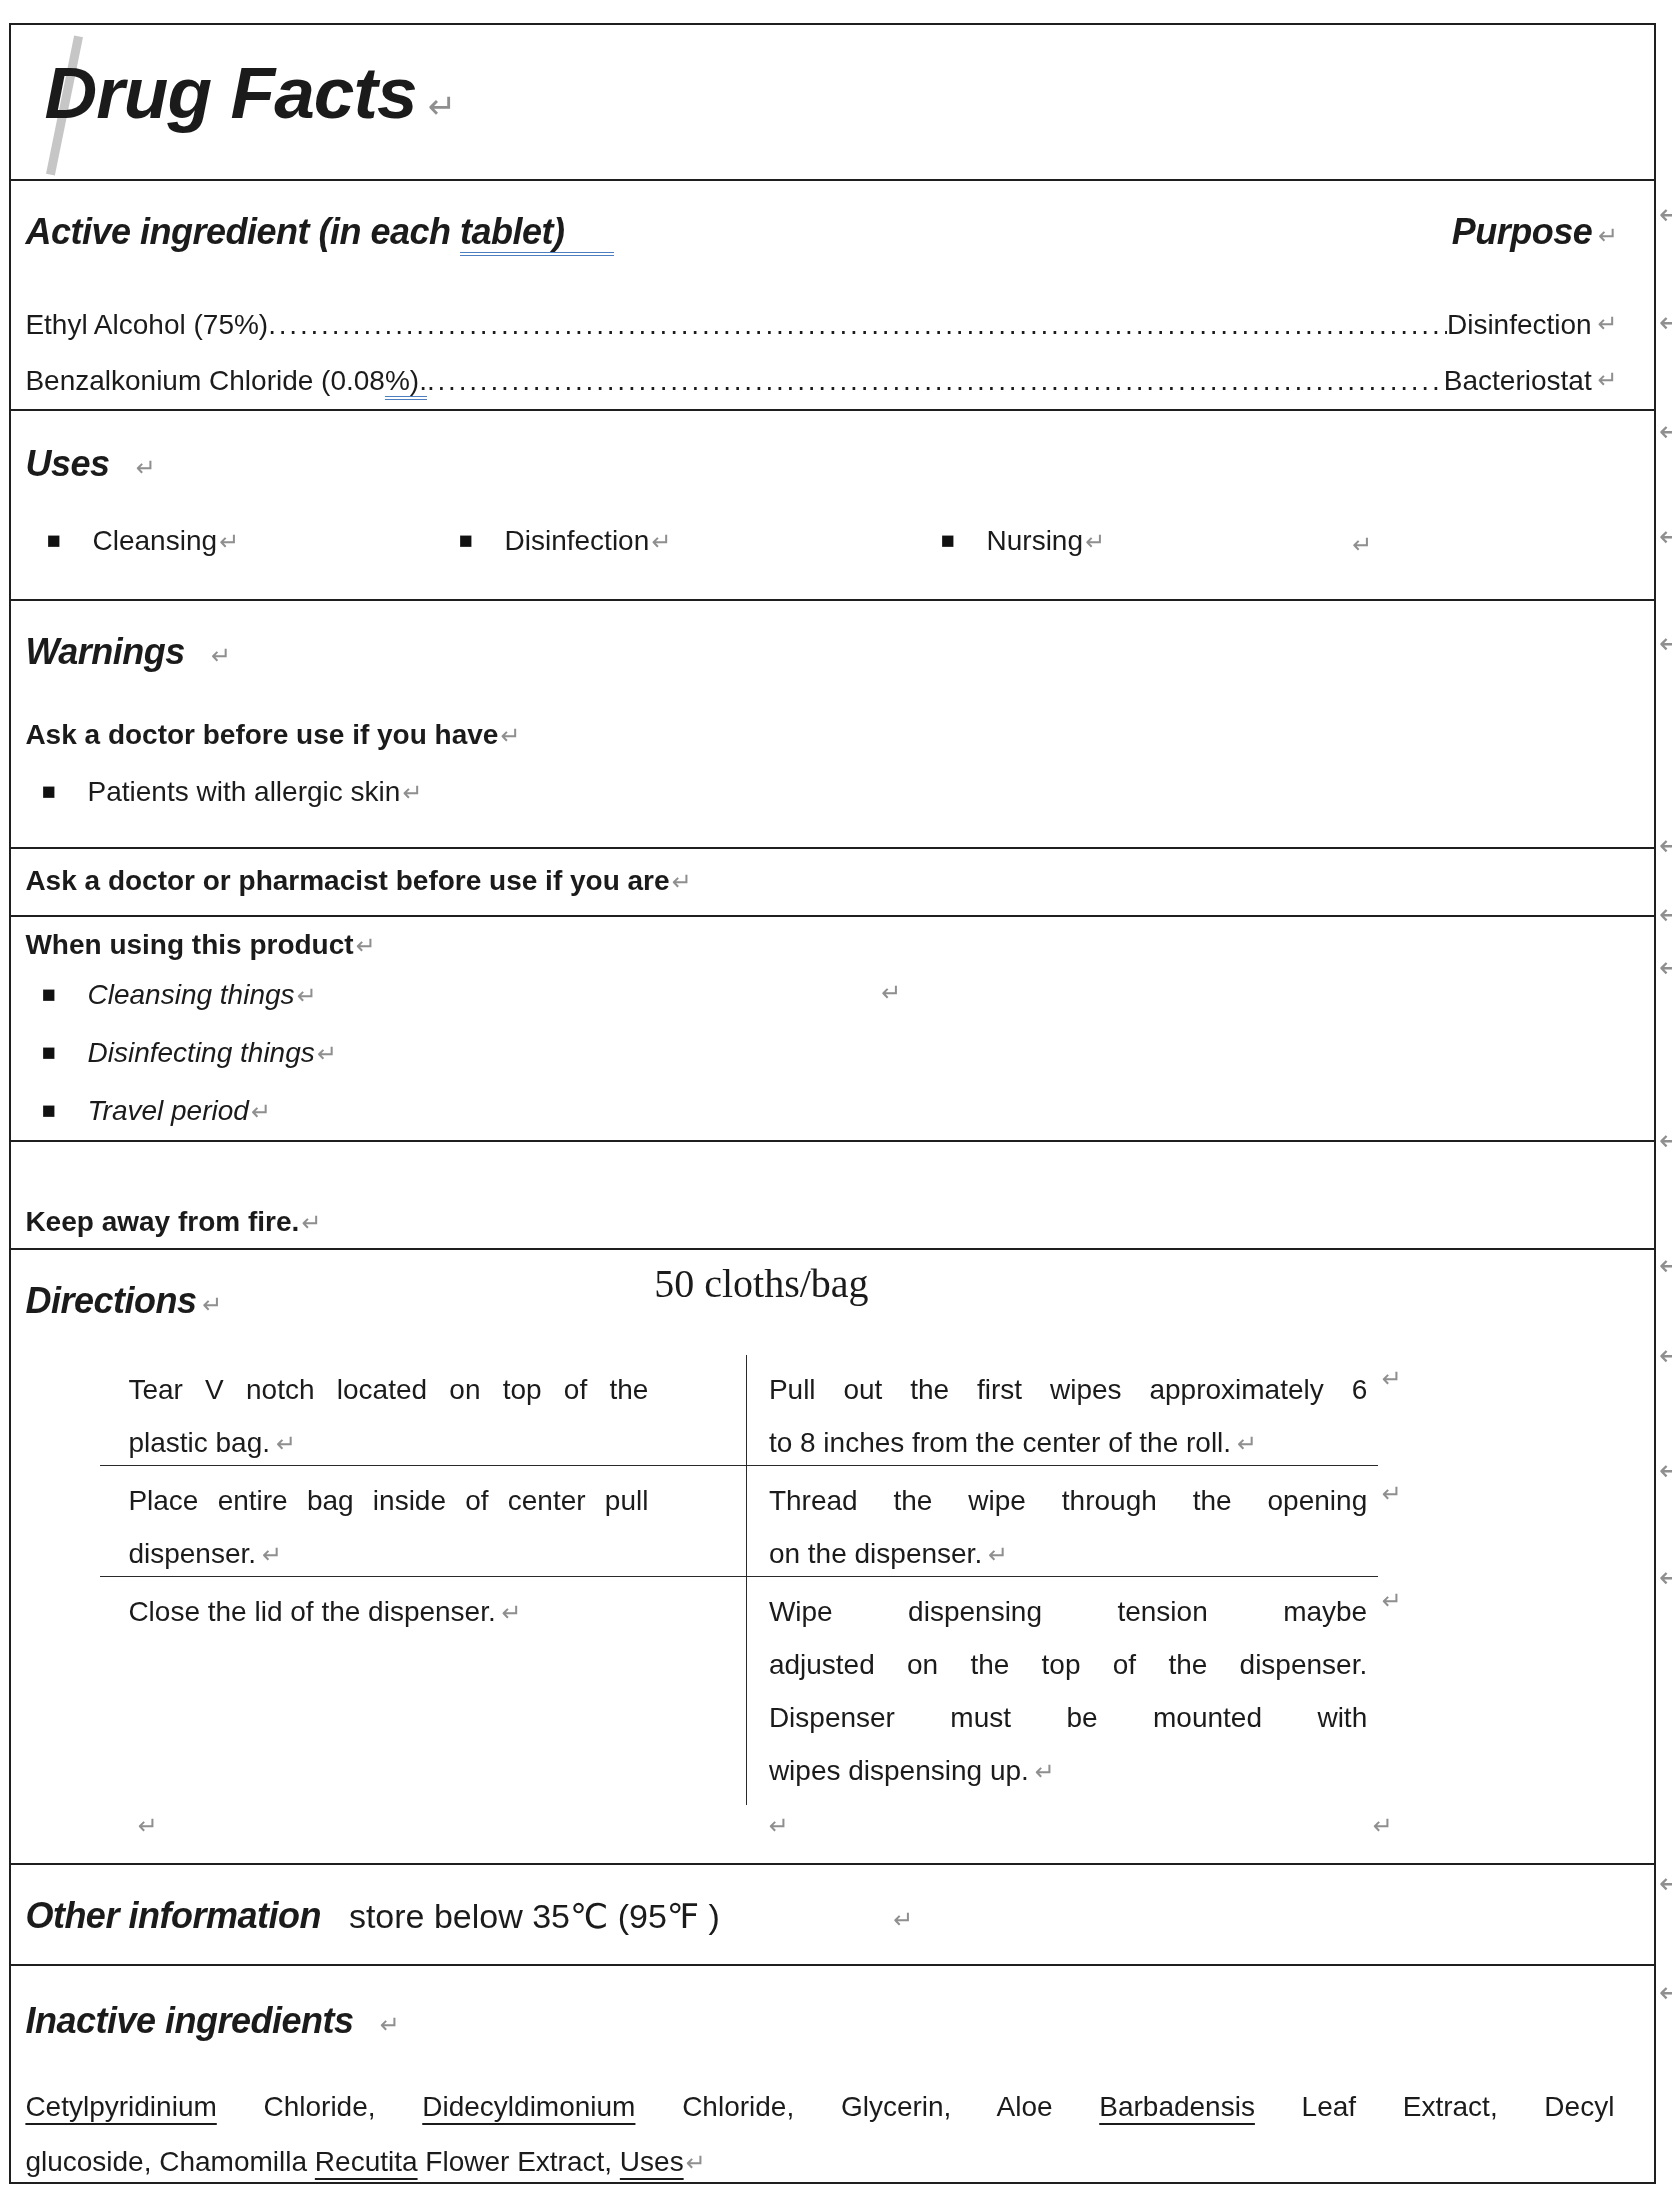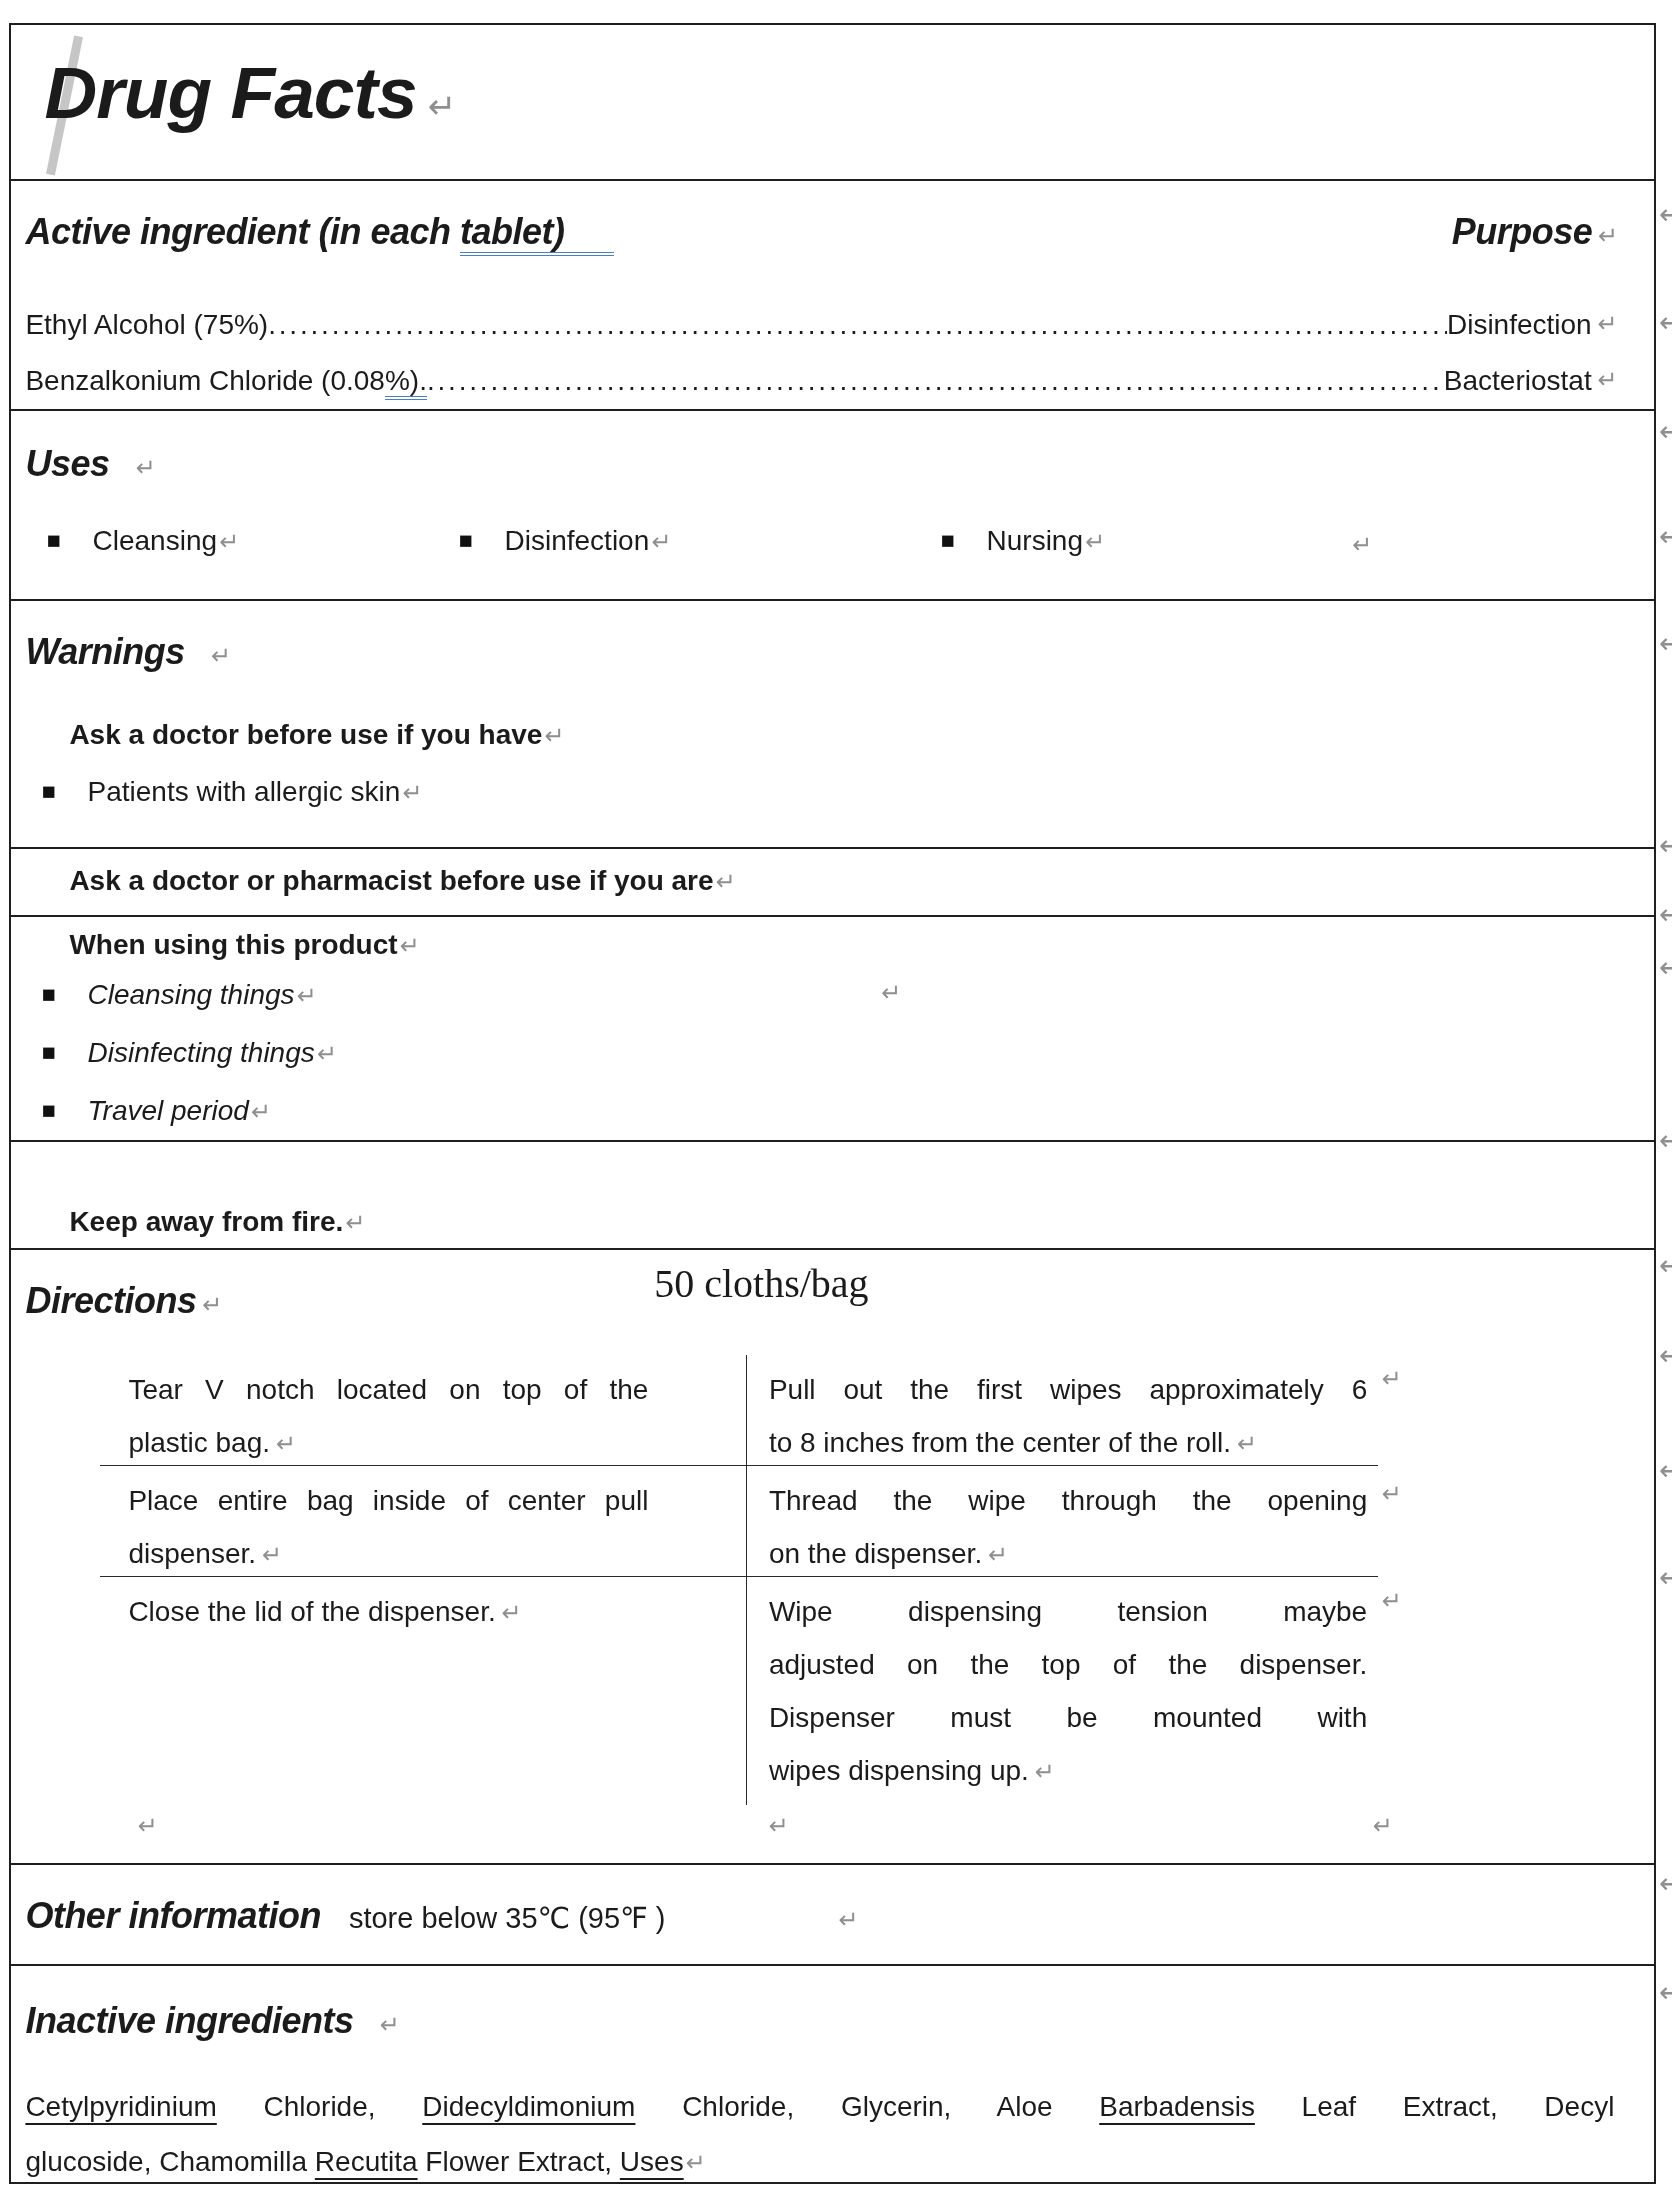--- a/index.html
+++ b/index.html
@@ -12,21 +12,21 @@
 
   section.s { position:relative; width:100%; }
   section.s + section.s { border-top:2.8px solid #1f1f1f; }
   .s1{height:154px;} .s2{height:230px;} .s3{height:190px;} .s4{height:248px;}
   .s5{height:68px;}  .s6{height:225px;} .s7{height:108px;} .s8{height:615px;}
   .s9{height:101px;} .s10{height:247px;}
 
   
   .hd  { font-size:36px; font-weight:bold; font-style:italic; letter-spacing:-0.5px; line-height:49px; }
   .body-line { font-size:28px; line-height:39px; }
-  .bold { font-weight:bold;margin-left:44px; }
+  .bold { font-weight:bold; }
   .ital { font-style:italic; }
 
   .pil { color:#8f8f8f; font-family:"DejaVu Sans",sans-serif; font-weight:normal; font-style:normal;
          font-size:24px; margin-left:5.6px; }
   .pil-lg { font-size:34px; margin-left:11.2px; }
   .pil-gap { margin-left:26px; }
 
   
   .title-slash { position:absolute; left:49px; top:9.4px; width:9.4px; height:141px;
                  background:#c6c6c6; transform:rotate(11.5deg); }
@@ -57,21 +57,21 @@
   .tc.right { border-left:1.9px solid #2a2a2a; padding:7.5px 11.2px 0 21.5px; }
   .tc.rb { border-bottom:1.9px solid #2a2a2a; }
   .jl { text-align:justify; text-align-last:justify; }
   .rowmark { position:absolute; left:1370px; color:#8f8f8f; font-size:24px;
              font-family:"DejaVu Sans",sans-serif; }
   .tail-pil { position:absolute; top:562px; color:#8f8f8f; font-size:24px;
               font-family:"DejaVu Sans",sans-serif; }
 
   
   .other-row { position:absolute; left:14px; top:26px; display:flex; align-items:baseline; }
-  .other-text { font-size:29px; margin-left:28px; }
+  .other-text { font-size:34px; margin-left:28px; }
 
   
   .para { position:absolute; left:14px; right:40px; font-size:28px; line-height:54px; }
   .sq { text-decoration-line:underline; text-decoration-style:wavy; text-decoration-color:#cf3b2f;
         text-decoration-thickness:1.9px; text-underline-offset:6.6px; text-decoration-skip-ink:none;text-decoration:underline; }
 
   
   .marr { position:absolute; left:1659px; width:13px; height:34px; overflow:hidden;
           color:#8f8f8f; font-size:28px; font-family:"DejaVu Sans",sans-serif; line-height:34px; }
 

